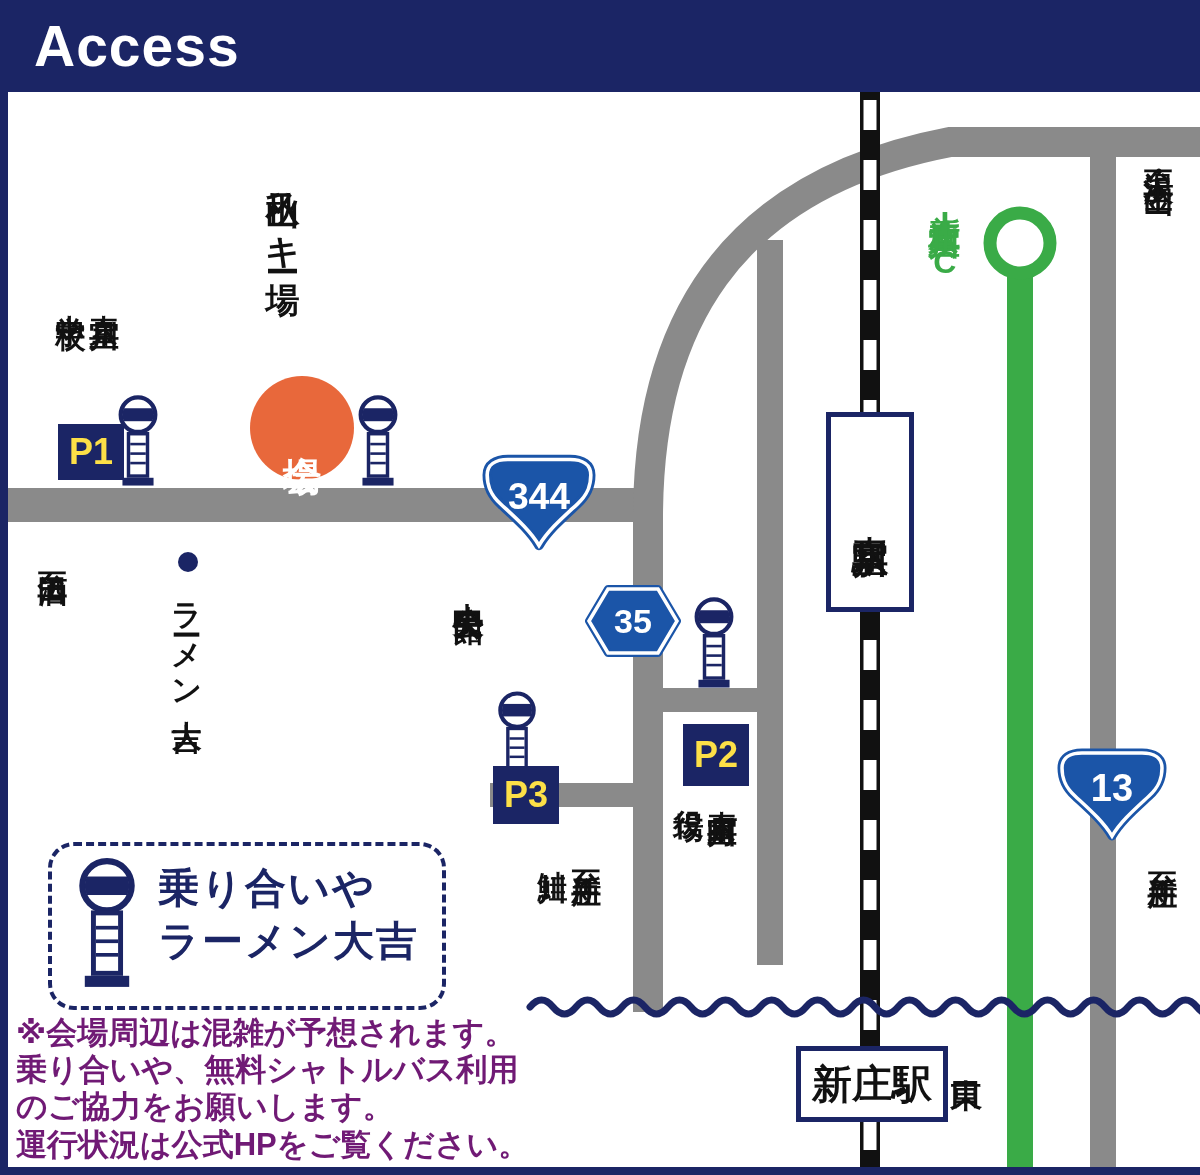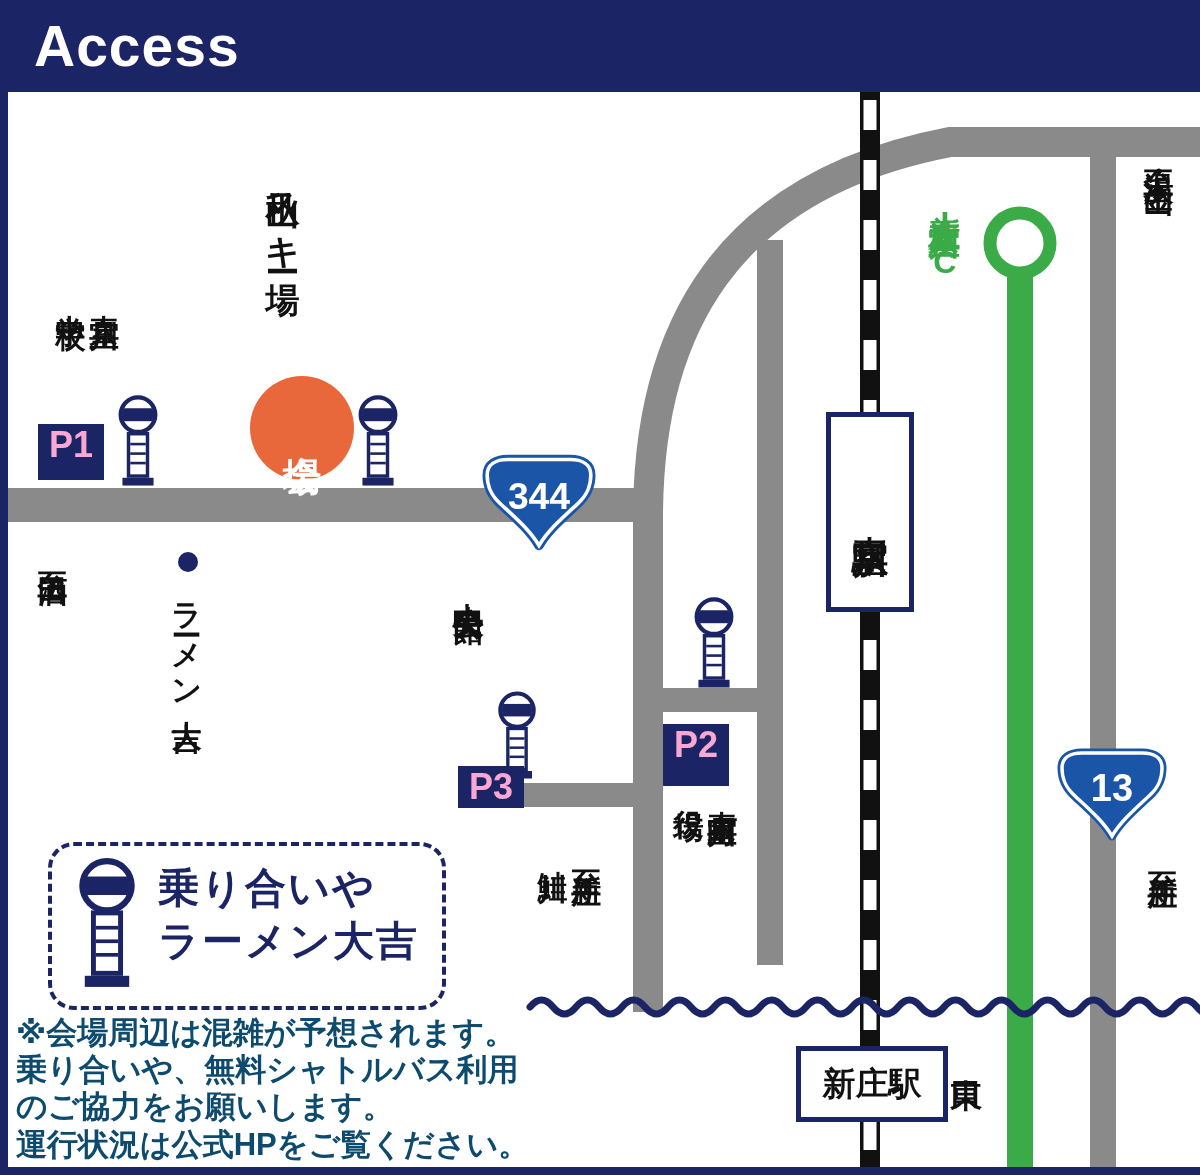--- a/index.html
+++ b/index.html
@@ -20,35 +20,35 @@
   .header{
     position:absolute;top:0;left:0;width:100%;height:92px;background:var(--navy);
     display:flex;align-items:center;padding-left:34px;box-sizing:border-box;z-index:5;
   }
   .header .title{color:#fff;font-size:57px;font-weight:700;letter-spacing:1px;}
   .v{
     writing-mode:vertical-rl;text-orientation:upright;white-space:pre;
     font-weight:700;color:#111;line-height:1.12;letter-spacing:3px;z-index:6;
   }
   .pbox{
-    background:var(--navy);color:#f9a8d4;font-weight:700;font-size:36px;
-    display:flex;justify-content:center;z-index:7;
+    background:var(--navy);color:#fde047;font-weight:700;font-size:36px;
+    display:flex;align-items:center;justify-content:center;z-index:7;margin-left:20px;
   }
   .station-box{
     background:#fff;border:5px solid var(--navy);box-sizing:border-box;
     display:flex;align-items:center;justify-content:center;z-index:6;
   }
   .venue-circle{
     border-radius:50%;background:var(--orange);
     display:flex;align-items:center;justify-content:center;z-index:7;
   }
   .venue-circle .v{color:#fff;letter-spacing:2px;line-height:1;}
   .legend-box{border:4px dashed var(--navy);border-radius:26px;box-sizing:border-box;z-index:7;}
   .legend-text{color:var(--navy);font-weight:700;font-size:41px;line-height:1.3;z-index:8;letter-spacing:2px;}
-  .footer-note{font-size:31px;font-weight:700;color:#0c4a6e;line-height:1.2;white-space:pre;z-index:8;}
+  .footer-note{font-size:31px;font-weight:700;color:#701a75;line-height:1.2;white-space:pre;z-index:8;}
   .badge{z-index:8;}
   .badge text{font-family:"Liberation Sans","DejaVu Sans",sans-serif;}
   .bus{z-index:7;}
   .green-text{color:var(--green);}
   .dot{background:var(--navy);border-radius:50%;z-index:6;}
 </style>
 </head>
 <body>
 
 <div id="stage">
@@ -115,24 +115,31 @@
   </div>
 
   <div class="abs v" style="left:36px;top:548px;font-size:30px">至酒田</div>
   <div class="abs dot" style="left:178px;top:552px;width:20px;height:20px"></div>
   <div class="abs v" style="left:170px;top:582px;font-size:30px">ラーメン大吉</div>
 
   <div class="abs v" style="left:450px;top:578px;font-size:31px">中央公民館</div>
   <svg class="abs bus" style="left:492px;top:690px" width="50" height="92" viewBox="0 0 60 110">
       <use href="#busstop"></use>
     </svg>
-  <div class="abs pbox" style="left:458px;top:766px;width:66px;height:42px">
+  <div class="abs pbox" style="left:473px;top:766px;width:66px;height:58px">
     <span>P3</span>
   </div>
 
+  <div class="abs badge" style="left:585px;top:582px;width:96px;height:78px">
+    <svg viewBox="0 0 96 78" width="96" height="78">
+      <path d="M4 39 L23 7 L73 7 L92 39 L73 71 L23 71 Z" fill="#1b55a8" stroke="#1b55a8" stroke-width="8" stroke-linejoin="round"></path>
+      <path d="M4 39 L23 7 L73 7 L92 39 L73 71 L23 71 Z" fill="none" stroke="#fff" stroke-width="3.5"></path>
+      <text x="48" y="39" text-anchor="middle" dominant-baseline="central" font-size="34" font-weight="700" fill="#fff">35</text>
+    </svg>
+  </div>
 
   <svg class="abs bus" style="left:688px;top:596px" width="52" height="95" viewBox="0 0 60 110">
       <use href="#busstop"></use>
     </svg>
   <div class="abs pbox" style="left:663px;top:724px;width:66px;height:62px">
     <span>P2</span>
   </div>
   <div class="abs v" style="left:672px;top:786px;font-size:30px">真室川町
 役場</div>
 
@@ -164,18 +171,18 @@
     <div>乗り合いや</div>
     <div>ラーメン大吉</div>
   </div>
 
   <div class="abs footer-note" style="left:16px;top:1014px">※会場周辺は混雑が予想されます。
 乗り合いや、無料シャトルバス利用
 のご協力をお願いします。
 運行状況は公式HPをご覧ください。</div>
 
   <div class="abs station-box" style="left:796px;top:1046px;width:152px;height:76px">
-    <span style="font-size:33px;font-weight:700;color:#111">新庄駅</span>
+    <span style="font-size:40px;font-weight:700;color:#111">新庄駅</span>
   </div>
   <div class="abs v" style="left:948px;top:1054px;font-size:32px">東口</div>
 
   <div class="frame"></div>
 </div>
 
 </body></html>

